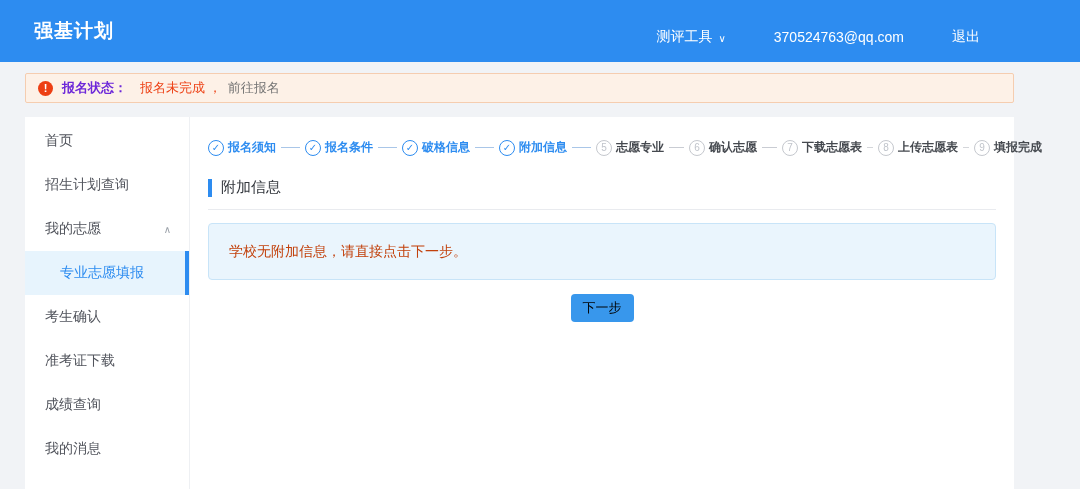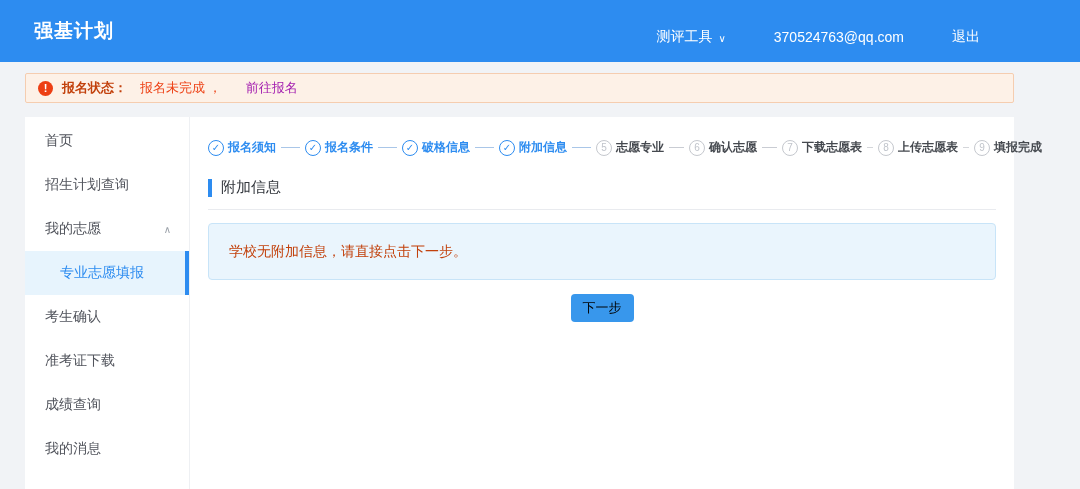--- a/index.html
+++ b/index.html
@@ -24,23 +24,23 @@
   .alert {
     margin:11px 66px 0 25px; height:30px; background:#fdf1e7;
     border:1px solid #f5cdb0; border-radius:2px;
     display:flex; align-items:center; padding:0 12px; font-size:13px;
   }
   .alert-icon {
     width:15px; height:15px; border-radius:50%; background:#ed3f14; color:#fff;
     font-size:11px; font-weight:bold; display:flex; align-items:center; justify-content:center;
     margin-right:9px; flex:0 0 auto;
   }
-  .alert-label { color:#c2410c; font-weight:bold; }
+  .alert-label { color:#6d28d9; font-weight:bold; }
   .alert-status { color:#ed4014; margin-left:13px; }
-  .alert-link { color:#a21caf; margin-left:24px; cursor:pointer; text-decoration:none; }
+  .alert-link { color:#737373; margin-left:6px; cursor:pointer; text-decoration:none; }
 
   
   .wrap {
     display:flex; margin:14px 66px 0 25px; height:446px; align-items:stretch;
   }
   .sidebar {
     width:165px; background:#fff; flex:0 0 auto; padding-top:2px;
     border-right:1px solid #eef0f3;
   }
   .side-item {

